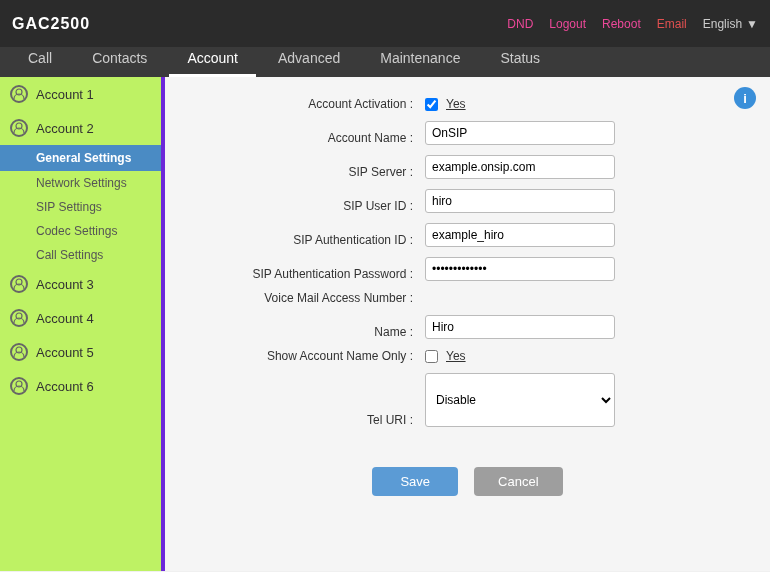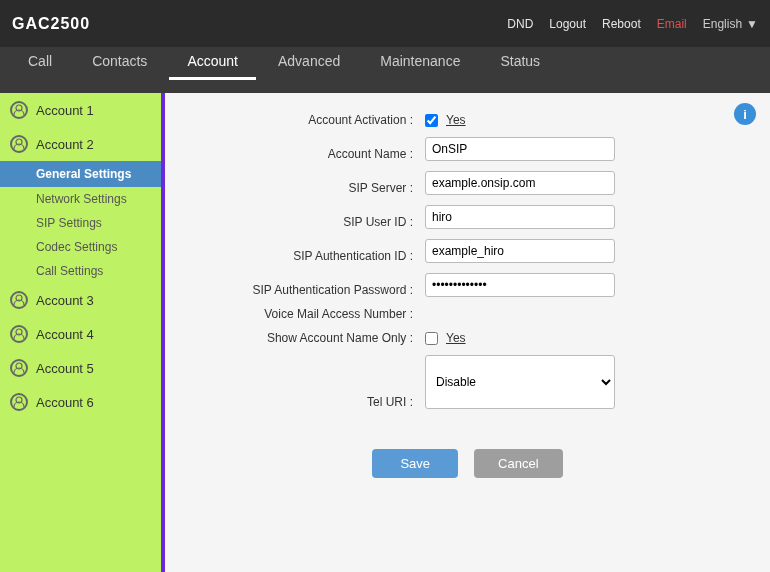--- a/index.html
+++ b/index.html
@@ -19,44 +19,44 @@
       font-size: 16px;
       font-weight: bold;
       letter-spacing: 1px;
     }
     .top-bar .top-links {
       display: flex;
       align-items: center;
       gap: 16px;
     }
     .top-bar .top-links a {
-      color: #e5e5e5;
+      color: #ec4899;
       text-decoration: none;
       font-size: 12px;
       cursor: pointer;
     }
     .top-bar .top-links .email-link { color: #e05050; }
     .top-bar .lang-select {
       color: #ccc;
       font-size: 12px;
       background: transparent;
       border: none;
       cursor: pointer;
       display: flex;
       align-items: center;
       gap: 4px;
     }
 
     
     .nav-tabs {
       background: #3a3a3a;
-      height: 46px;
+      height: 30px;
       display: flex;
       align-items: flex-end;
-      padding: 13px 10px;
+      padding: 0 10px;
     }
     .nav-tab {
       color: #ccc;
       padding: 8px 18px;
       cursor: pointer;
       font-size: 14px;
       border-bottom: 3px solid transparent;
       margin-right: 4px;
     }
     .nav-tab.active {
@@ -368,20 +368,26 @@
         <div class="form-label">SIP Authentication Password :</div>
         <div class="form-control">
           <input type="password" value="passwordvalue" style="">
         </div>
       </div>
 
       <div class="form-row">
         <div class="form-label">Voice Mail Access Number :</div>
       </div>
 
+      <div class="form-row">
+        <div class="form-label">Name :</div>
+        <div class="form-control">
+          <input type="text" value="Hiro" style="">
+        </div>
+      </div>
 
       <div class="form-row">
         <div class="form-label">Show Account Name Only :</div>
         <div class="form-control">
           <div class="checkbox-group">
             <input type="checkbox" style="">
             <span>Yes</span>
           </div>
         </div>
       </div>

